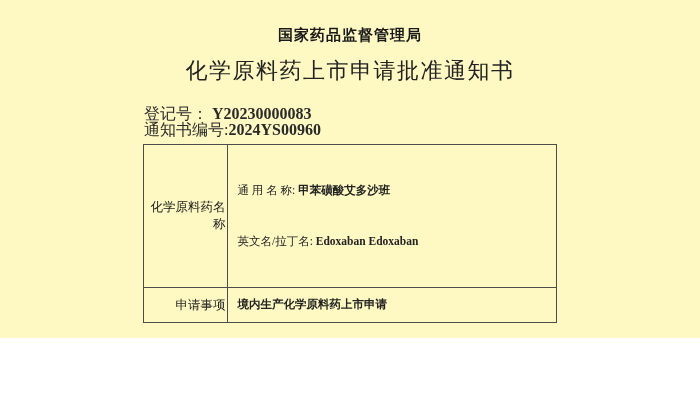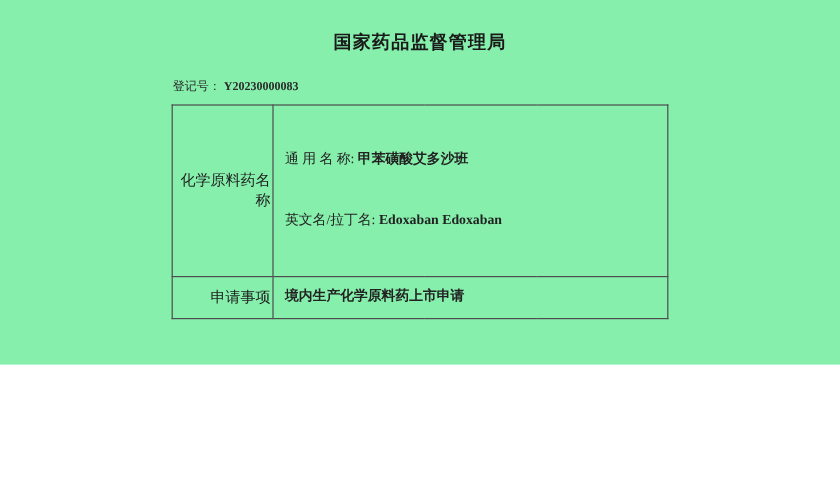--- a/index.html
+++ b/index.html
@@ -3,22 +3,22 @@
 <meta charset="utf-8">
 <style>
   html, body {
     margin: 0;
     padding: 0;
     background: #ffffff;
   }
   .doc {
     position: relative;
     width: 700px;
-    height: 304px;
-    background: #86efac;
+    height: 338px;
+    background: #fef9c3;
     color: #1f1f1f;
     font-family: "Liberation Serif", "DejaVu Serif", serif;
     overflow: hidden;
   }
   .agency {
     padding-top: 26px;
     text-align: center;
     font-family: "Liberation Sans", "DejaVu Sans", sans-serif;
     font-size: 15px;
     font-weight: bold;
@@ -28,21 +28,21 @@
   .title {
     margin-top: 11px;
     text-align: center;
     font-size: 22px;
     letter-spacing: 1.5px;
     color: #222222;
   }
   .meta {
     width: 412px;
     margin: 20px auto 4px auto;
-    font-size: 10px;
+    font-size: 16px;
     color: #2a2a2a;
   }
   .meta-line {
     display: flex;
     justify-content: space-between;
     line-height: 16px;
     white-space: pre-wrap;
   }
   .meta-value {
     font-weight: 600;
@@ -87,27 +87,29 @@
   tr.r2 td { height: 34px; }
   tr.r3 td { height: 30px; }
   tr.r4 td { height: 30px; }
 </style>
 </head>
 <body>
 
 <div class="doc">
 
   <div class="agency">国家药品监督管理局</div>
+  <div class="title">化学原料药上市申请批准通知书</div>
 
   <div class="meta">
     <div class="meta-line">
       <span><span class="sublab">登记号： </span><span class="meta-value">Y20230000083</span></span>
       <span></span>
     </div>
     <div class="meta-line">
+      <span><span class="sublab">通知书编号:</span><span class="meta-value">2024YS00960</span></span>
     </div>
   </div>
 
   <table class="form">
     <colgroup>
       <col style="width:84px">
       <col style="width:126px">
       <col style="width:94px">
       <col style="width:108px">
     </colgroup>

